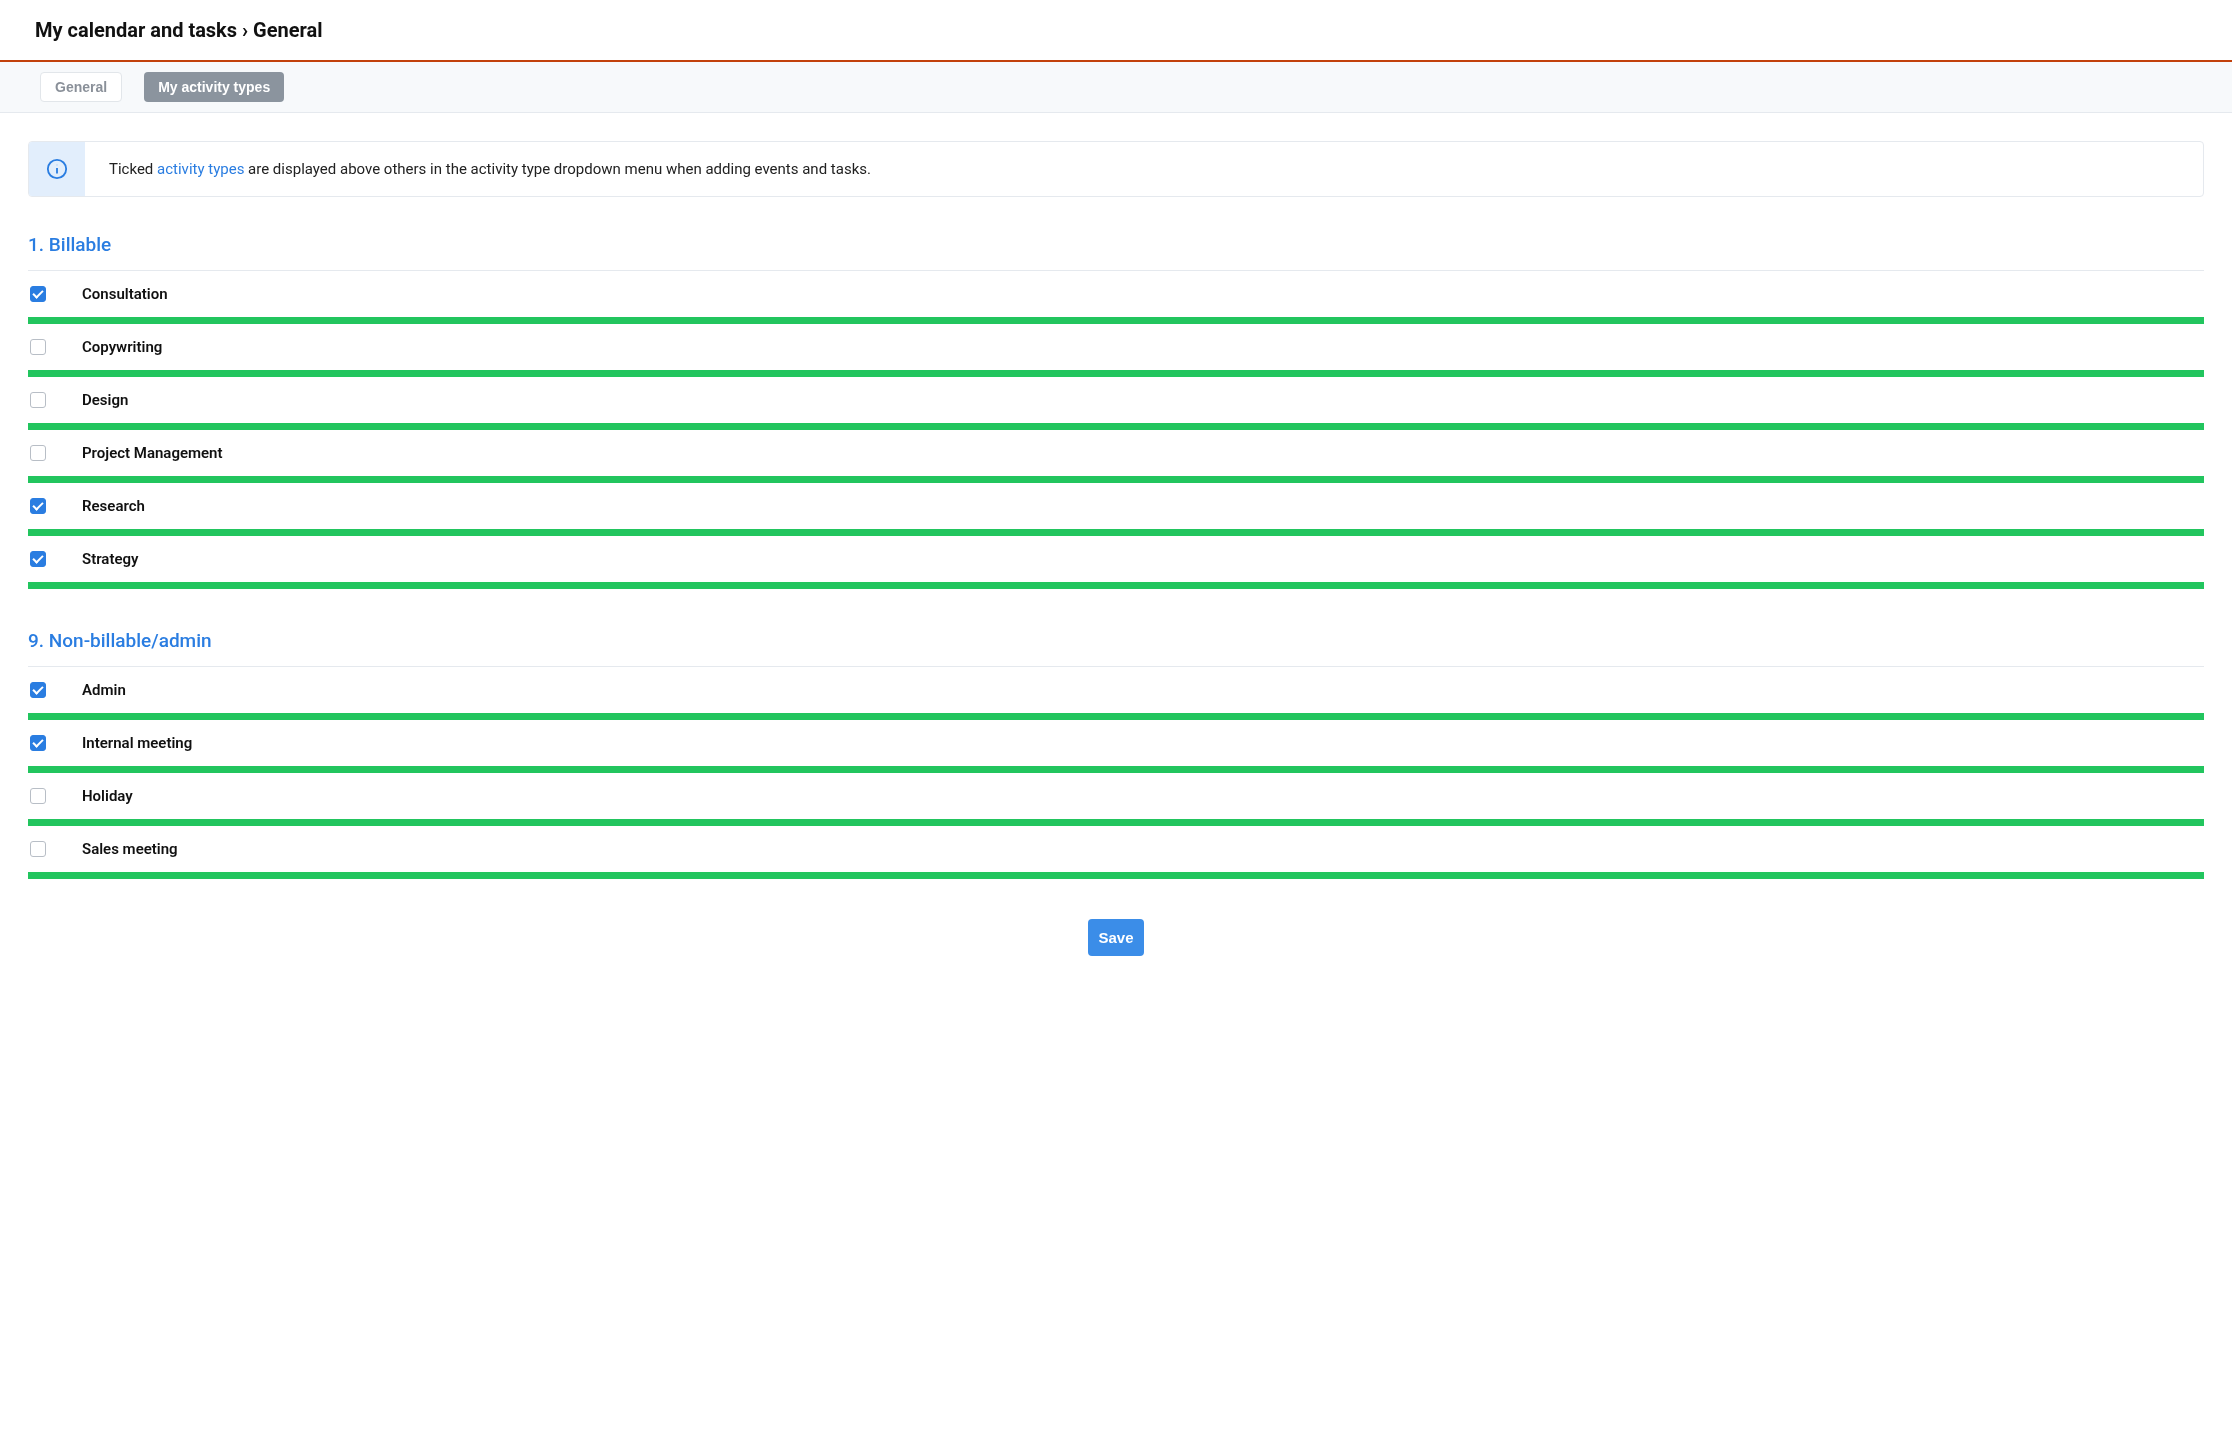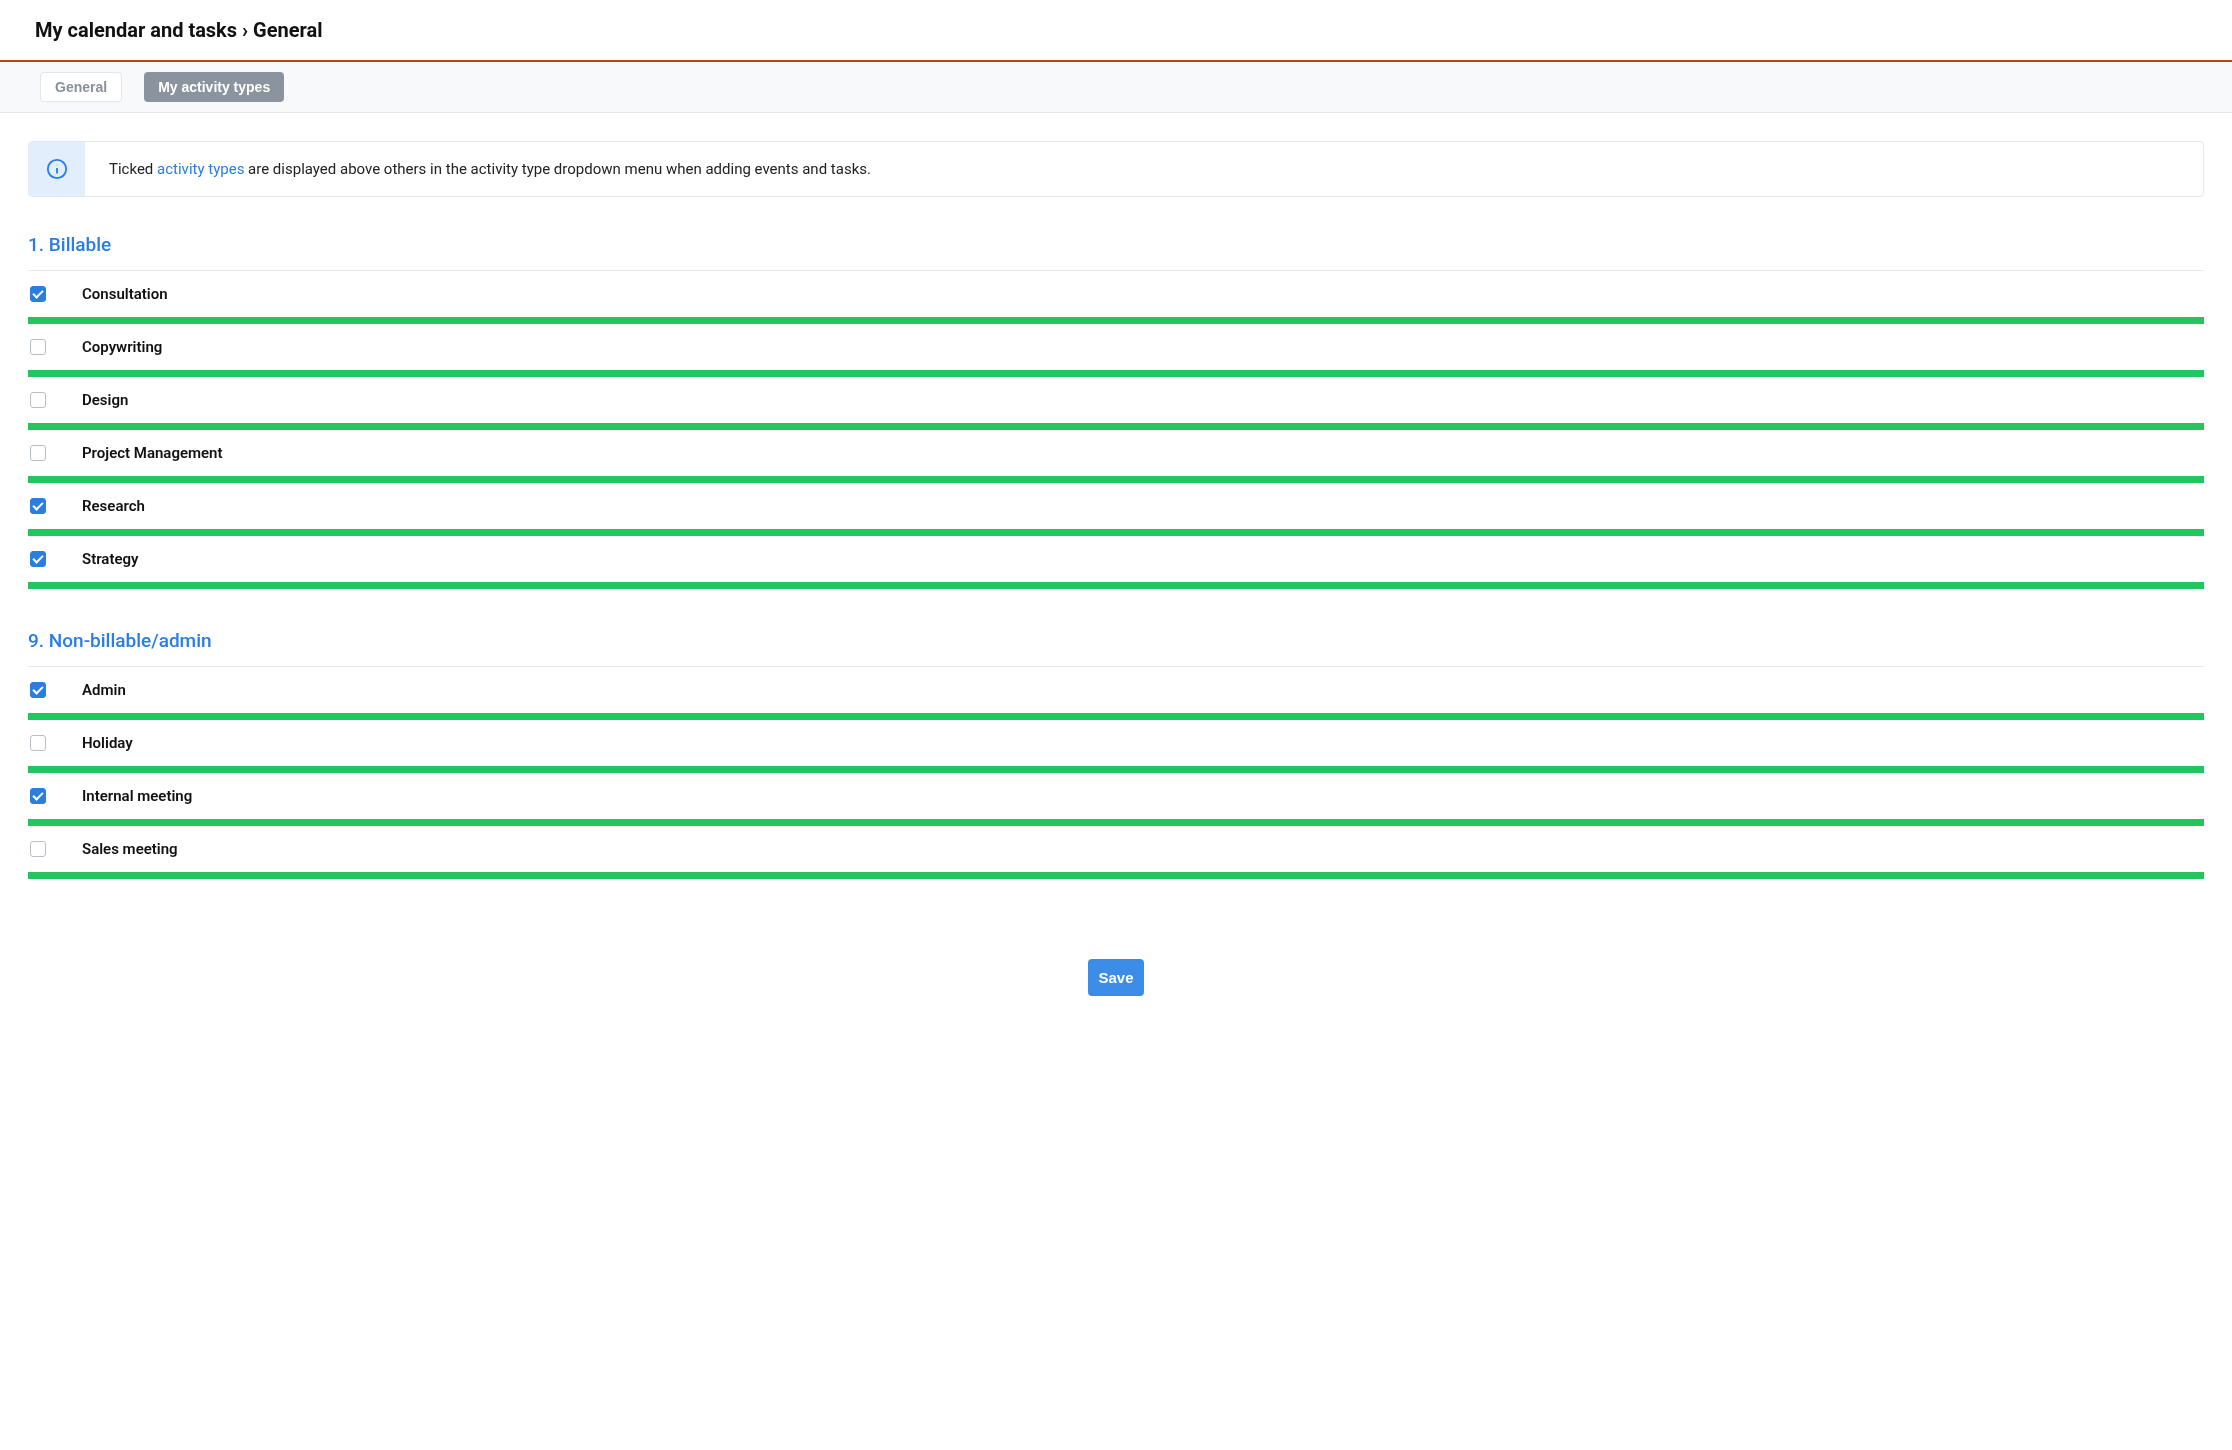--- a/index.html
+++ b/index.html
@@ -139,21 +139,20 @@
     }
     .save-button {
       background: #3b8de8;
       color: #fff;
       border: none;
       padding: 10px 10px;
       border-radius: 4px;
       font-size: 15px;
       font-weight: 600;
       cursor: pointer;
-      margin-top: 40px;
     }
   </style>
 </head>
 <body>
 
 <div class="page-header">
   <h1>My calendar and tasks › General</h1>
 </div>
 
 <div class="tab-bar">
@@ -206,26 +205,26 @@
         </div>
       </div>
       <div class="section">
         <h2 class="section-title">9. Non-billable/admin</h2>
         <div class="activity-list">
           <div class="activity-row">
             <input type="checkbox" checked="" style="">
             <span class="activity-label">Admin</span>
           </div>
           <div class="activity-row">
+            <input type="checkbox" checked="" style="">
+            <span class="activity-label">Internal meeting</span>
+          </div>
+          <div class="activity-row">
             <input type="checkbox" style="">
             <span class="activity-label">Holiday</span>
-          </div>
-          <div class="activity-row">
-            <input type="checkbox" checked="" style="">
-            <span class="activity-label">Internal meeting</span>
           </div>
           <div class="activity-row">
             <input type="checkbox" style="">
             <span class="activity-label">Sales meeting</span>
           </div>
         </div>
       </div>
     </div>
 
   <div class="save-wrap">

